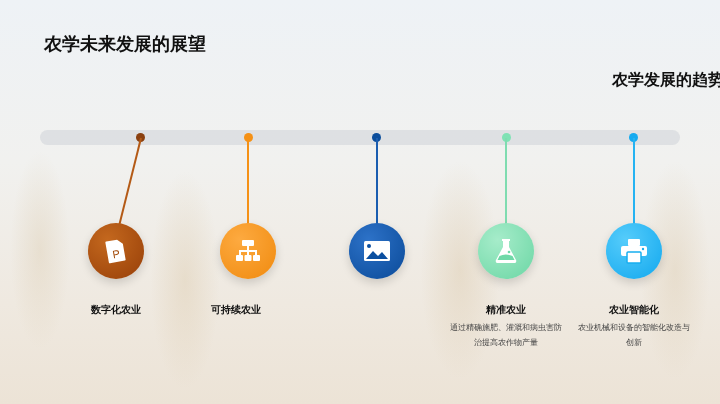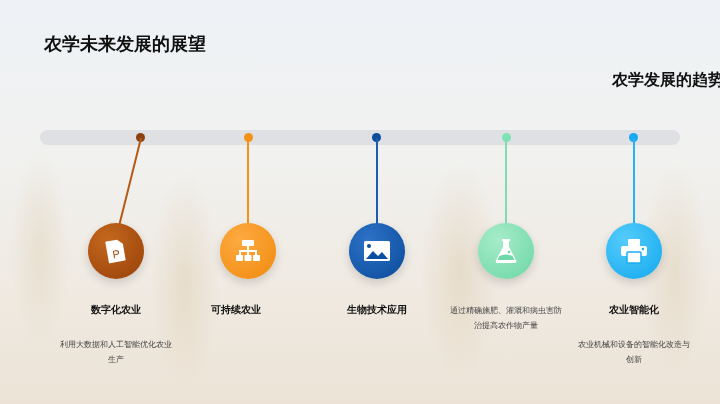--- a/index.html
+++ b/index.html
@@ -8,21 +8,21 @@
     background:linear-gradient(180deg,#eef2f6 0%,#f1f1ef 40%,#efe9e0 75%,#ece3d6 100%);}
   .bg-stalk{position:absolute;border-radius:50%;opacity:.35;}
   .slide-title{position:absolute;left:44px;top:32px;font-size:18px;font-weight:bold;color:#111;margin:0;}
   .subtitle{position:absolute;left:4px;width:720px;top:70px;text-align:right;font-size:16px;font-weight:bold;color:#111;}
   .timeline-bar{position:absolute;left:40px;top:130px;width:640px;height:15px;border-radius:8px;background:rgba(200,205,210,.45);}
   .dot{position:absolute;width:9px;height:9px;border-radius:50%;top:133px;}
   .stem{position:absolute;width:2px;transform-origin:top center;}
   .circle{position:absolute;width:56px;height:56px;border-radius:50%;top:223px;
     box-shadow:0 4px 10px rgba(0,0,0,.15);display:flex;align-items:center;justify-content:center;}
   .card{position:absolute;top:303px;width:112px;text-align:center;}
-  .card-title{font-size:10px;font-weight:bold;color:#111;margin-bottom:20px;}
+  .card-title{font-size:10px;font-weight:bold;color:#111;margin-bottom:3px;}
   .card-desc{font-size:8px;line-height:15px;color:#444;}
   svg{display:block;}
 </style>
 </head>
 <body>
 
 <div class="bg-stalk" style="left:10px;top:150px;width:60px;height:200px;background:radial-gradient(#d9c7a8,transparent 70%);"></div>
 <div class="bg-stalk" style="left:150px;top:170px;width:70px;height:220px;background:radial-gradient(#d8c3a0,transparent 70%);"></div>
 <div class="bg-stalk" style="left:420px;top:160px;width:80px;height:220px;background:radial-gradient(#d6c09c,transparent 70%);"></div>
 <div class="bg-stalk" style="left:640px;top:160px;width:70px;height:220px;background:radial-gradient(#d8c5a5,transparent 70%);"></div>
@@ -37,21 +37,20 @@
 <div class="circle" style="left:88px;background:radial-gradient(circle at 35% 30%,#c4681e,#973f08);">
   <span>
     <svg width="22" height="26" viewBox="0 0 22 26">
         <path d="M3 2h11l5 5v16a1 1 0 0 1-1 1H3a1 1 0 0 1-1-1V3a1 1 0 0 1 1-1z" fill="#fff" transform="rotate(-10 11 13)"></path>
         <text x="7" y="20" font-size="11" font-family="Liberation Sans,sans-serif" fill="#a34c0c" transform="rotate(-10 11 13)">P</text>
       </svg>
   </span>
 </div>
 <div class="card" style="left:60px;">
   <div class="card-title">数字化农业</div>
-  <div class="card-desc">利用大数据和人工智能优化农业生产</div>
 </div>
 
 <div class="dot" style="left:244px;background:#f59116;"></div>
 <div class="stem" style="left:247px;top:138px;height:86px;background:#f59116;"></div>
 <div class="circle" style="left:220px;background:radial-gradient(circle at 35% 30%,#fdaa40,#f08a0e);">
   <span>
     <svg width="26" height="24" viewBox="0 0 26 24">
         <rect x="7" y="1" width="12" height="6" rx="1" fill="#fff"></rect>
         <rect x="12" y="7" width="2" height="5" fill="#fff"></rect>
         <rect x="4" y="11" width="18" height="2" fill="#fff"></rect>
@@ -73,35 +72,35 @@
 <div class="circle" style="left:349px;background:radial-gradient(circle at 35% 30%,#2d72c8,#0a4a98);">
   <span>
     <svg width="28" height="22" viewBox="0 0 28 22">
         <rect x="1" y="1" width="26" height="20" rx="1.5" fill="#fff"></rect>
         <circle cx="6" cy="6" r="2" fill="#0b4fa0"></circle>
         <path d="M3 19l7-8 5 5 4-4 6 7z" fill="#0b4fa0"></path>
       </svg>
   </span>
 </div>
 <div class="card" style="left:321px;">
-  <div class="card-title">生物技术应用</div>
 </div>
 
 <div class="dot" style="left:502px;background:#7fe2b4;"></div>
 <div class="stem" style="left:505px;top:138px;height:86px;background:#7fdcb0;"></div>
 <div class="circle" style="left:478px;background:radial-gradient(circle at 35% 30%,#a6ecca,#6bd6a4);">
   <span>
     <svg width="24" height="26" viewBox="0 0 24 26">
         <path d="M8 1h8v2h-1v6l7 13a2 2 0 0 1-2 3H4a2 2 0 0 1-2-3l7-13V3H8z" fill="#fff"></path>
         <path d="M5.5 18q6-3 13 0l2 4H3.5z" fill="#6fd9a8"></path>
         <circle cx="15" cy="14" r="1.3" fill="#6fd9a8"></circle>
       </svg>
   </span>
 </div>
 <div class="card" style="left:450px;">
+  <div class="card-title">精准农业</div>
   <div class="card-desc">通过精确施肥、灌溉和病虫害防治提高农作物产量</div>
 </div>
 
 <div class="dot" style="left:629px;background:#15aaf0;"></div>
 <div class="stem" style="left:633px;top:138px;height:86px;background:#25b3f2;"></div>
 <div class="circle" style="left:606px;background:radial-gradient(circle at 35% 30%,#55ccfb,#12a8ee);">
   <span>
     <svg width="28" height="26" viewBox="0 0 28 26">
         <rect x="8" y="1" width="12" height="7" rx="1" fill="#fff"></rect>
         <rect x="1" y="8" width="26" height="10" rx="2" fill="#fff"></rect>

